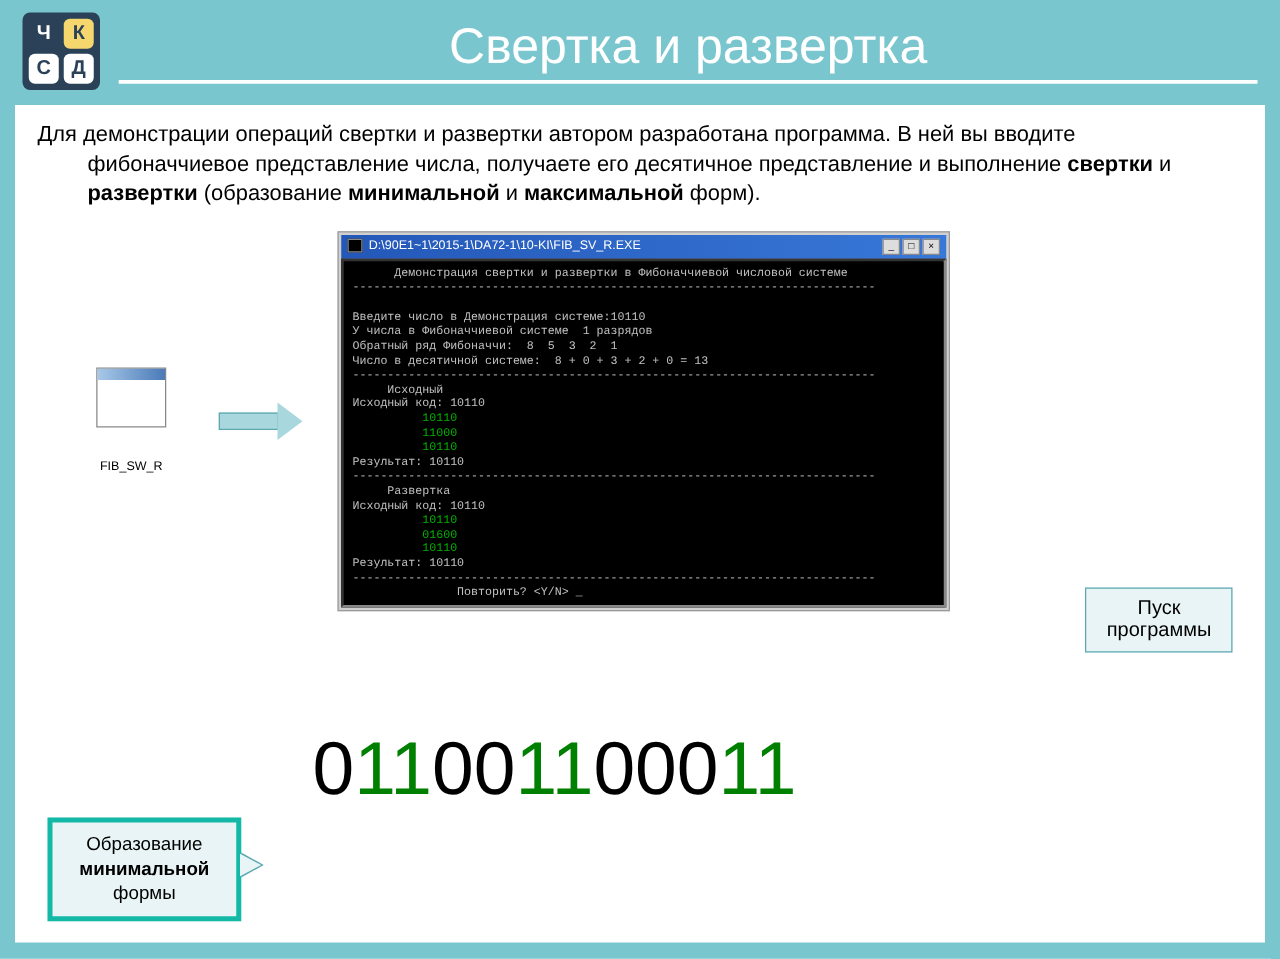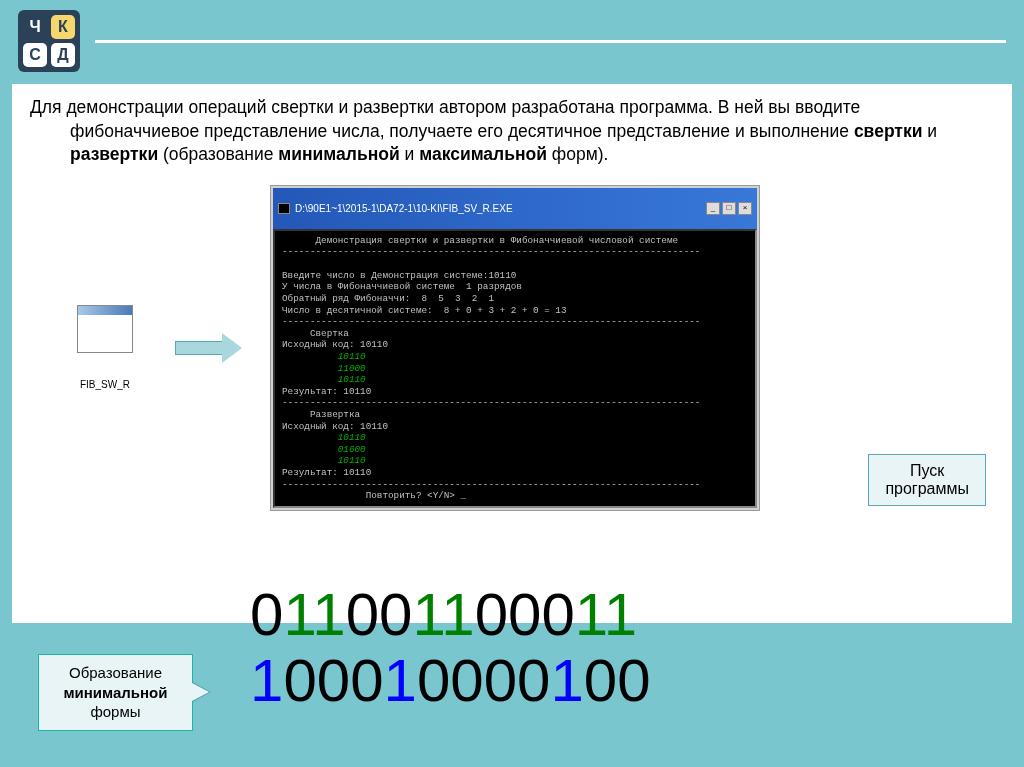--- a/index.html
+++ b/index.html
@@ -50,21 +50,21 @@
     font-weight: normal;
     margin-bottom: 4px;
   }
   .title-underline {
     height: 3px;
     background: #fff;
   }
   .content {
     margin: 12px;
     background: #fff;
-    height: 539px;
+    height: 670px;
     padding: 12px 18px;
     position: relative;
   }
   .intro {
     font-size: 17.5px;
     line-height: 1.35;
     color: #000;
     padding-left: 40px;
     text-indent: -40px;
     margin-bottom: 18px;
@@ -127,23 +127,23 @@
   .console-window {
     width: 490px;
     border: 1px solid #999;
     background: #d0d0d0;
     padding: 2px;
   }
   .console-titlebar {
     background: linear-gradient(to right, #2458b8, #3878d8);
     color: #fff;
     font-size: 10px;
-    padding: 14px 5px;
+    padding: 3px 5px;
     display: flex;
-    align-items: center;
+    align-items: flex-start;
     gap: 5px;
   }
   .console-titlebar-icon {
     width: 12px; height: 11px;
     background: #000;
     border: 1px solid #888;
   }
   .console-title { flex: 1; font-family: Tahoma, sans-serif; }
   .console-buttons { display: flex; gap: 2px; }
   .console-btn {
@@ -158,39 +158,39 @@
   .console-body {
     background: #000;
     color: #c0c0c0;
     font-family: 'Courier New', monospace;
     font-size: 9.3px;
     padding: 4px 7px;
     line-height: 1.25;
     white-space: pre;
     border: 2px inset #888;
   }
-  .g { color: #00b000; font-style: italic; }
+  .g { color: #00b000; }
   .start-button-box {
     position: absolute;
     right: 26px;
-    top: 370px;
+    top: 386px;
     border: 1px solid #5ba8b0;
     background: #e8f4f5;
     padding: 7px 16px;
     text-align: center;
     font-size: 16px;
   }
   .form-callout {
     position: absolute;
     left: 26px;
     top: 570px;
     width: 155px;
   }
   .callout-box {
-    border: 1px solid #14b8a6;
+    border: 4px solid #14b8a6;
     background: #e8f4f5;
     padding: 8px 10px;
     text-align: center;
     font-size: 15px;
     line-height: 1.3;
   }
   .callout-pointer {
     position: absolute;
     right: -18px;
     top: 28px;
@@ -225,20 +225,21 @@
 <body>
 
 <div class="header">
   <div class="logo">
     <div class="logo-cell dark">Ч</div>
     <div class="logo-cell yellow">К</div>
     <div class="logo-cell">С</div>
     <div class="logo-cell">Д</div>
   </div>
   <div class="title-area">
+    <div class="title">Свертка и развертка</div>
     <div class="title-underline"></div>
   </div>
 </div>
 
 <div class="content">
 
   <p class="intro">
     <span>Для демонстрации операций свертки и развертки автором разработана программа. В ней вы вводите фибоначчиевое представление числа, получаете его десятичное представление и выполнение </span><b>свертки</b><span> и </span><b>развертки</b><span> (образование </span><b>минимальной</b><span> и </span><b>максимальной</b><span> форм).</span>
   </p>
 
@@ -268,21 +269,21 @@
         </div>
       </div>
       <div class="console-body"><span>      Демонстрация свертки и развертки в Фибоначчиевой числовой системе</span>
 <span>---------------------------------------------------------------------------</span>
 
 <span>Введите число в Демонстрация системе:10110</span>
 <span>У числа в Фибоначчиевой системе  1 разрядов</span>
 <span>Обратный ряд Фибоначчи:  8  5  3  2  1</span>
 <span>Число в десятичной системе:  8 + 0 + 3 + 2 + 0 = 13</span>
 <span>---------------------------------------------------------------------------</span>
-<span>     Свертка</span>
+<span>     Исходный</span>
 <span>Исходный код: 10110</span>
 <span class="g">          10110</span>
 <span class="g">          11000</span>
 <span class="g">          10110</span>
 <span>Результат: 10110</span>
 <span>---------------------------------------------------------------------------</span>
 <span>     Развертка</span>
 <span>Исходный код: 10110</span>
 <span class="g">          10110</span>
 <span class="g">          01600</span>
@@ -303,16 +304,15 @@
       <div>Образование</div>
       <div><b>минимальной</b></div>
       <div>формы</div>
     </div>
     <div class="callout-pointer"></div>
     <div class="callout-pointer-inner"></div>
   </div>
 
   <div class="big-numbers">
     <div id="row1"><span class="d0">0</span><span class="d1g">1</span><span class="d1g">1</span><span class="d0">0</span><span class="d0">0</span><span class="d1g">1</span><span class="d1g">1</span><span class="d0">0</span><span class="d0">0</span><span class="d0">0</span><span class="d1g">1</span><span class="d1g">1</span></div>
-    <div id="row2"><span class="d1b">1</span><span class="d0">0</span><span class="d0">0</span><span class="d0">0</span><span class="d1b">1</span><span class="d0">0</span><span class="d0">0</span><span class="d0">0</span><span class="d0">0</span><span class="d1b">1</span><span class="d0">0</span><span class="d0">0</span></div>
   </div>
 
 </div>
 
 </body></html>

